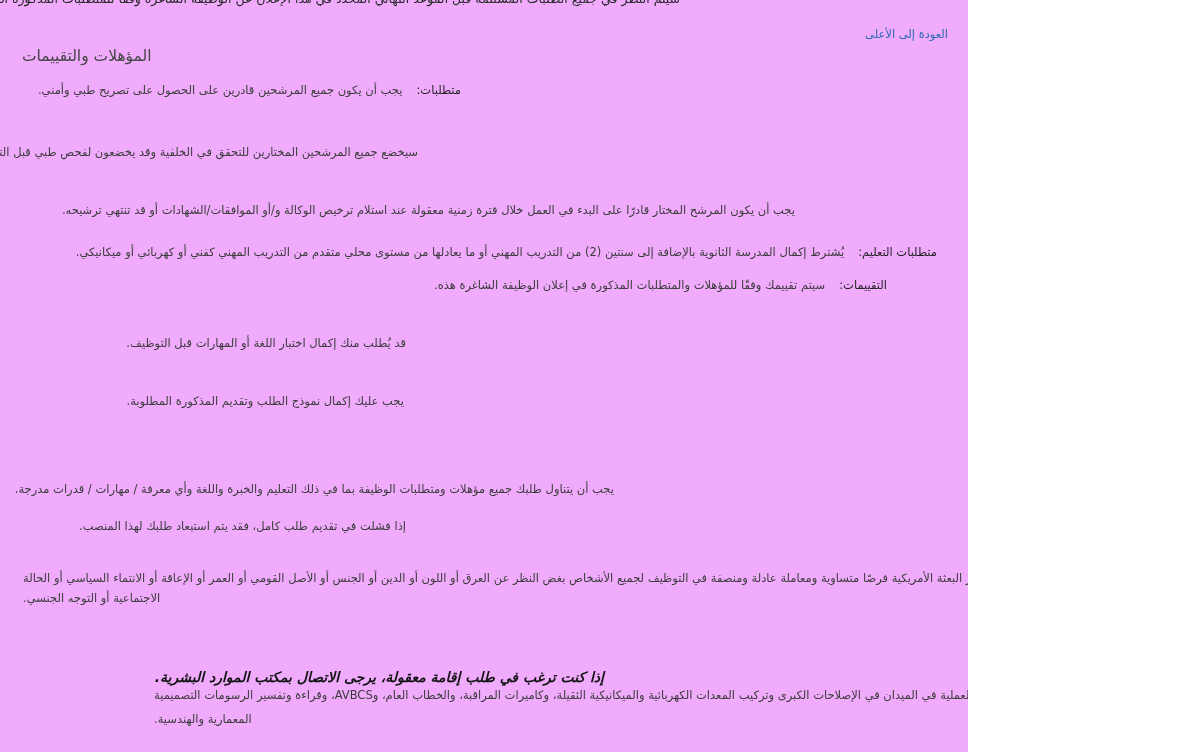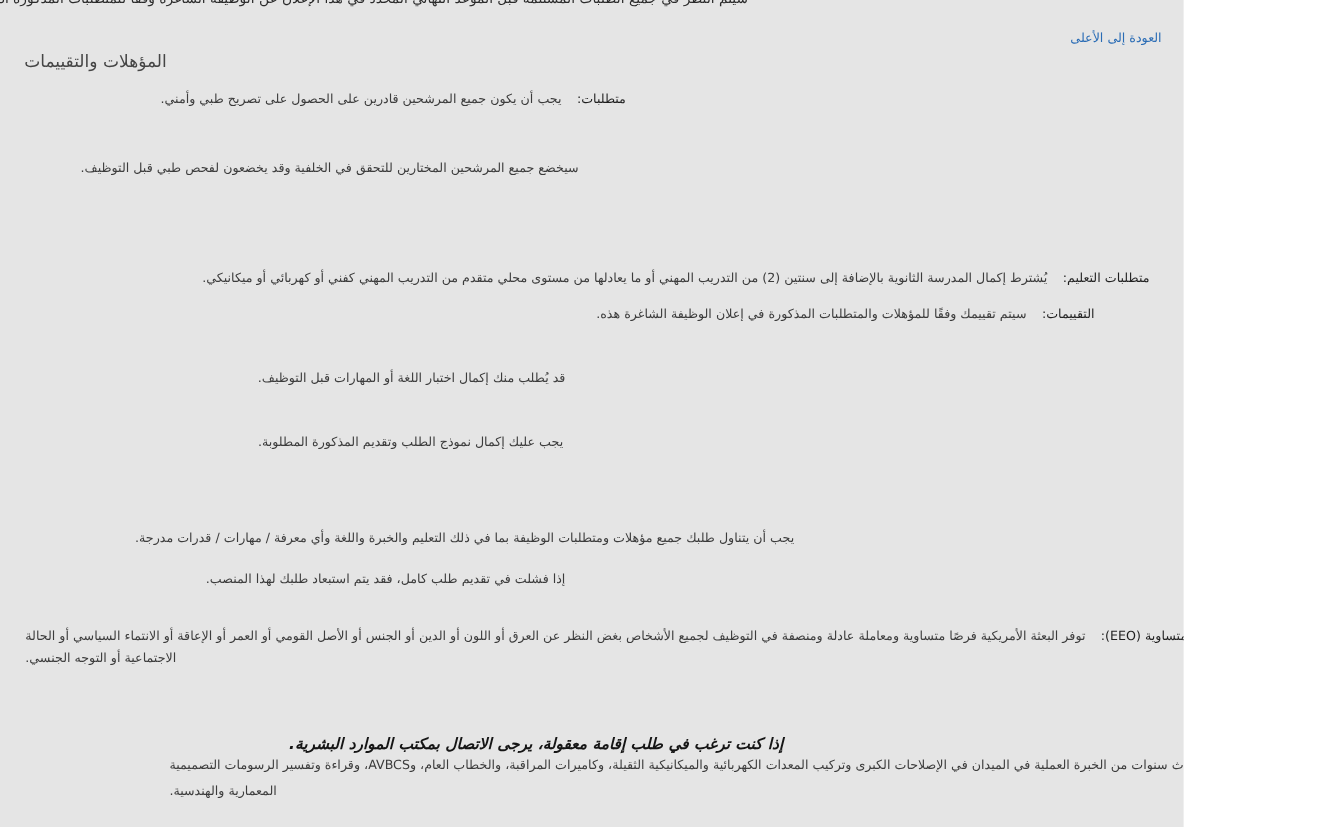--- a/index.html
+++ b/index.html
@@ -1,20 +1,20 @@
 <!DOCTYPE html>
 <html><head>
 <meta charset="utf-8">
 <style>
   html, body { margin: 0; padding: 0; background: #ffffff; }
   #page {
     position: relative;
-    width: 1076px;
+    width: 968px;
     height: 752px;
-    background: #e5e5e5;
+    background: #f0abfc;
     overflow: hidden;
     font-family: "DejaVu Sans", sans-serif;
     color: #3c3c3c;
   }
   
   .top-clip {
     position: absolute;
     top: 0; left: 0;
     width: 680px; height: 12px;
     overflow: hidden;
@@ -107,20 +107,23 @@
   <div class="heading">المؤهلات والتقييمات</div>
 
   <div class="row r1">
     <span class="lbl">متطلبات:</span><span>يجب أن يكون جميع المرشحين قادرين على الحصول على تصريح طبي وأمني.</span>
   </div>
 
   <div class="row r2">
     <span>سيخضع جميع المرشحين المختارين للتحقق في الخلفية وقد يخضعون لفحص طبي قبل التوظيف.</span>
   </div>
 
+  <div class="row r3">
+    <span>يجب أن يكون المرشح المختار قادرًا على البدء في العمل خلال فترة زمنية معقولة عند استلام ترخيص الوكالة و/أو الموافقات/الشهادات أو قد تنتهي ترشيحه.</span>
+  </div>
 
   <div class="row r4">
     <span class="lbl">متطلبات التعليم:</span><span>يُشترط إكمال المدرسة الثانوية بالإضافة إلى سنتين (2) من التدريب المهني أو ما يعادلها من مستوى محلي متقدم من التدريب المهني كفني أو كهربائي أو ميكانيكي.</span>
   </div>
 
   <div class="row r5">
     <span class="lbl">التقييمات:</span><span>سيتم تقييمك وفقًا للمؤهلات والمتطلبات المذكورة في إعلان الوظيفة الشاغرة هذه.</span>
   </div>
 
   <div class="row r6">

